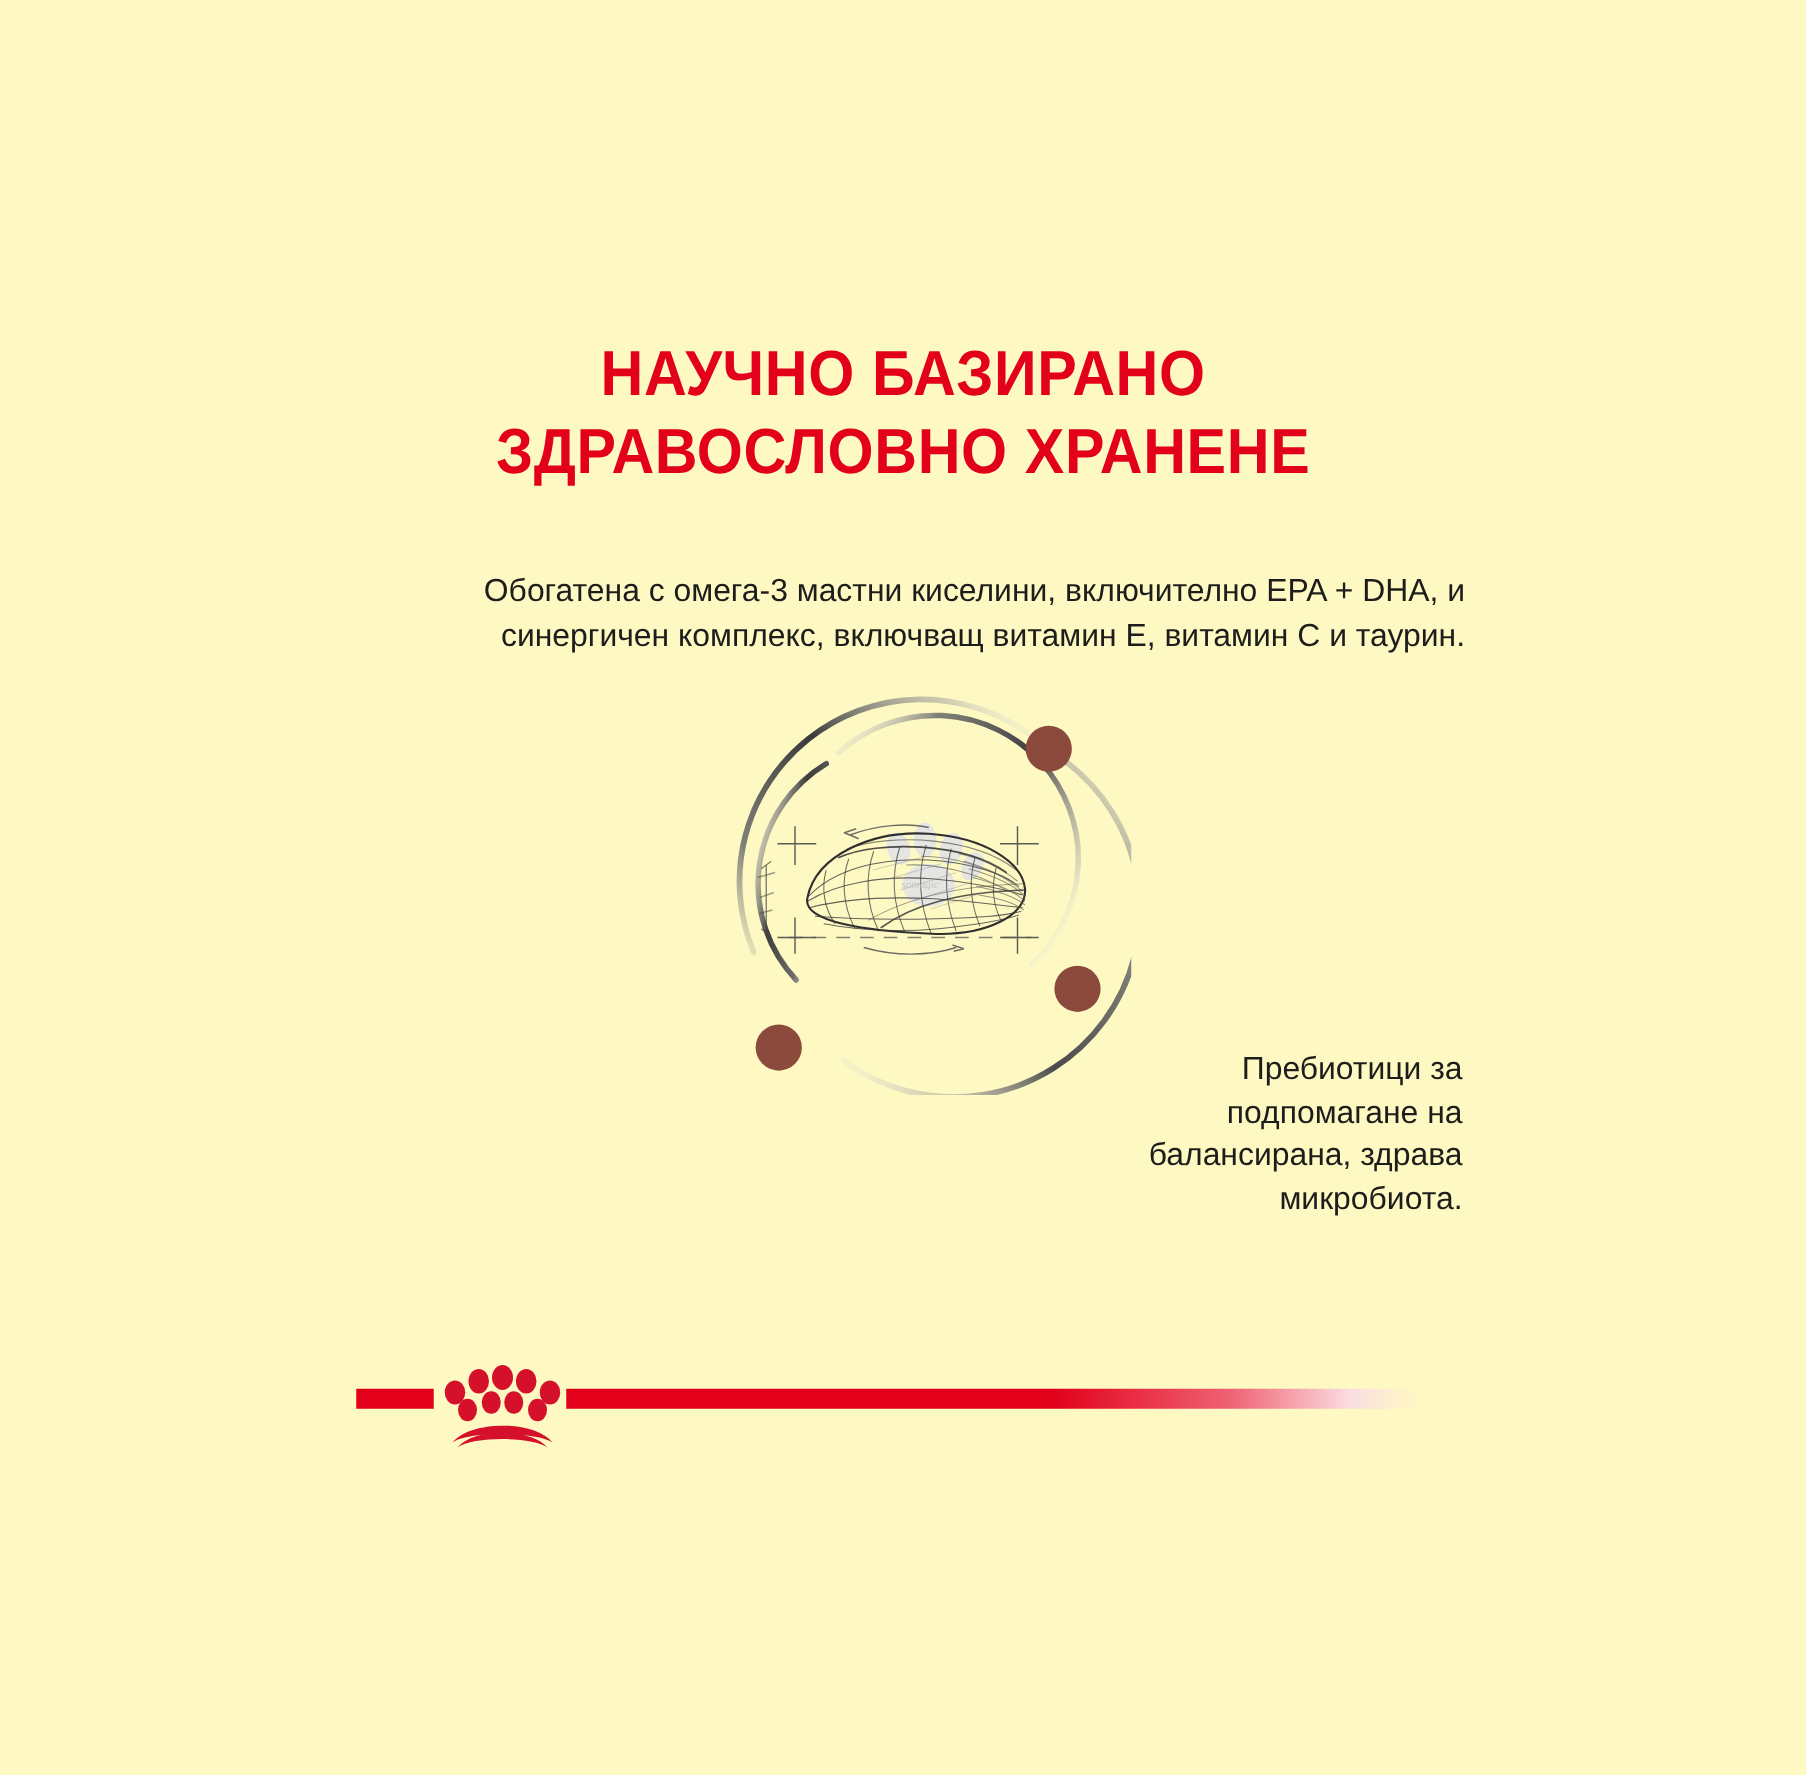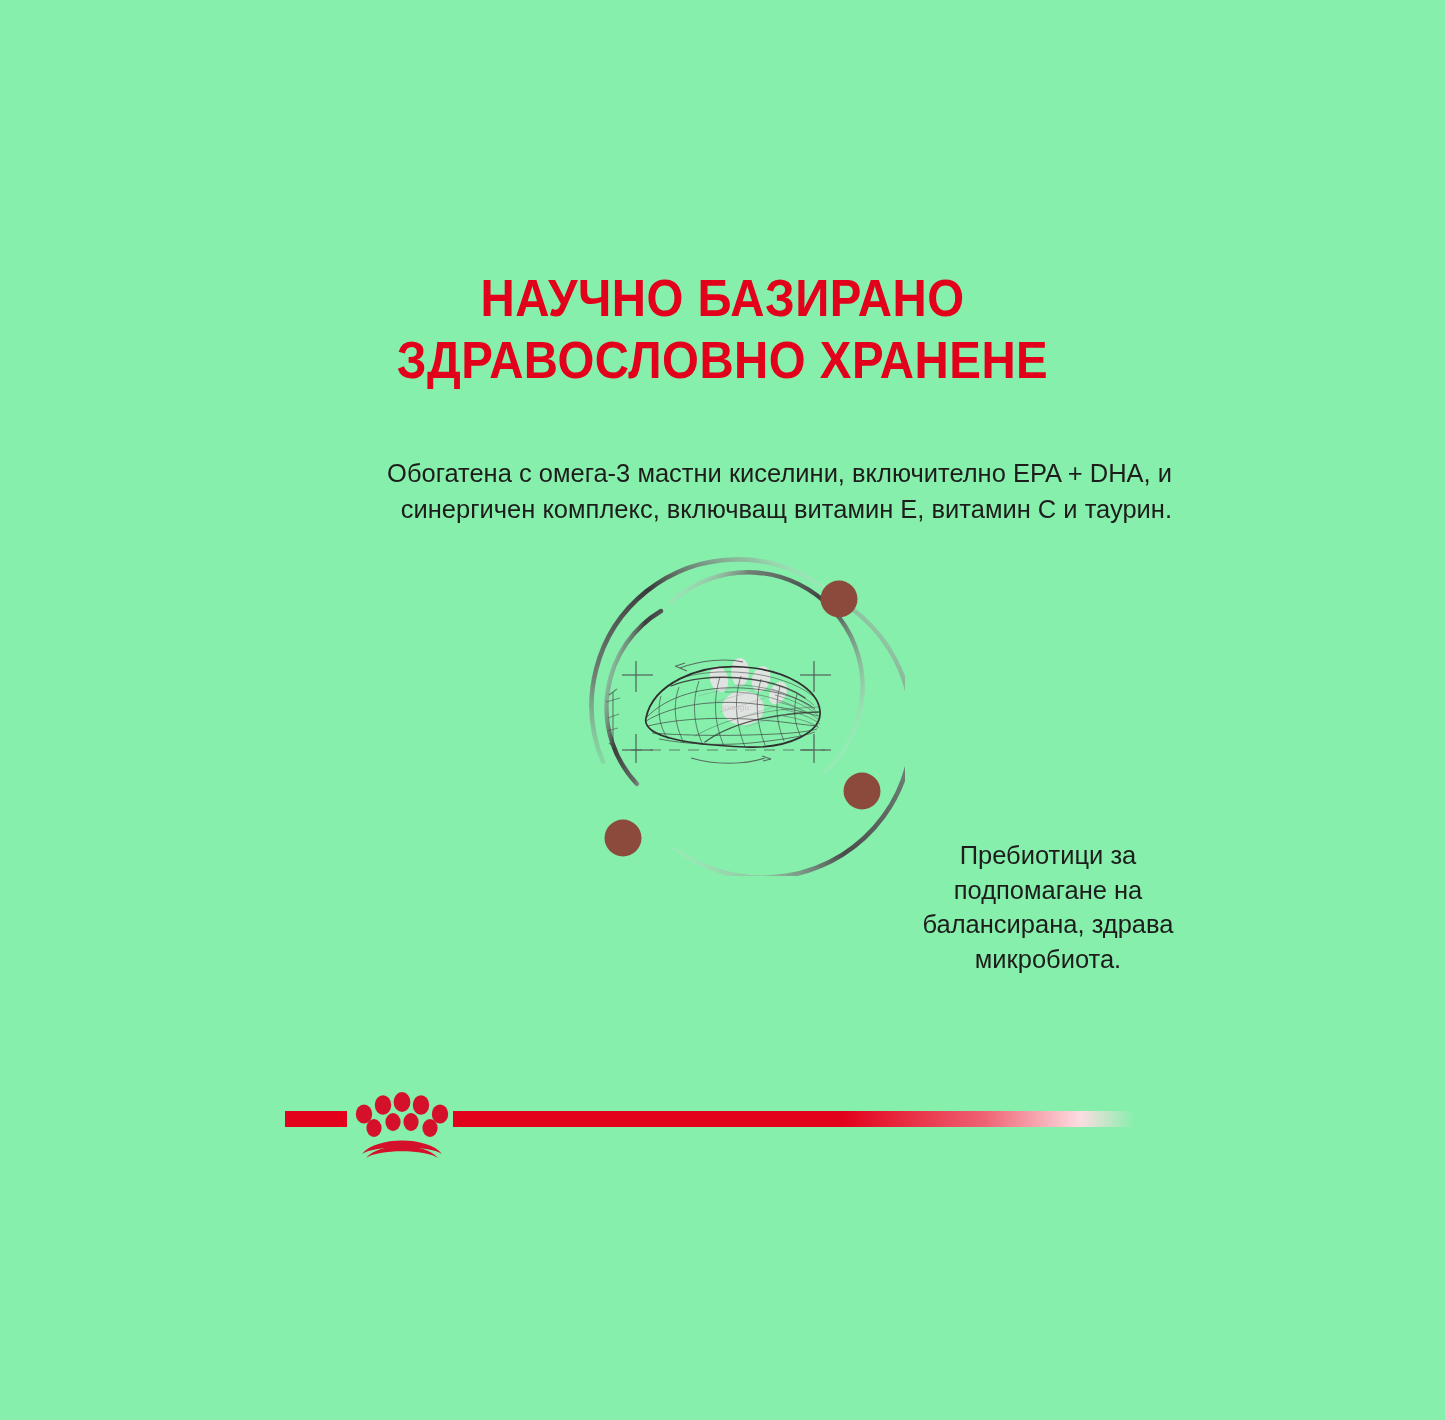--- a/index.html
+++ b/index.html
@@ -12,21 +12,21 @@
     height: 1420px;
     font-family: "Liberation Sans", sans-serif;
     -webkit-font-smoothing: antialiased;
     overflow: hidden;
   }
 
   .page {
     position: relative;
     width: 1445px;
     height: 1420px;
-    background: #86efac;
+    background: #fef9c3;
   }
 
   
   .title-block {
     position: absolute;
     left: 0;
     top: 268px;
     width: 1445px;
     text-align: center;
     color: #e2001a;
@@ -63,21 +63,21 @@
 
   
   .side-label {
     position: absolute;
     color: #1d1d1b;
     font-size: 25.5px;
     line-height: 1.36;
     text-align: center;
   }
   .label-left  { left: 275px;  top: 838px; width: 292px; }
-  .label-right { left: 902px;  top: 838px; width: 292px; }
+  .label-right { left: 878px;  top: 838px; width: 292px; text-align: right; }
 
   
   .footer {
     position: absolute;
     left: 0;
     top: 1092px;
     width: 1445px;
     height: 80px;
   }
   .bar-left {

